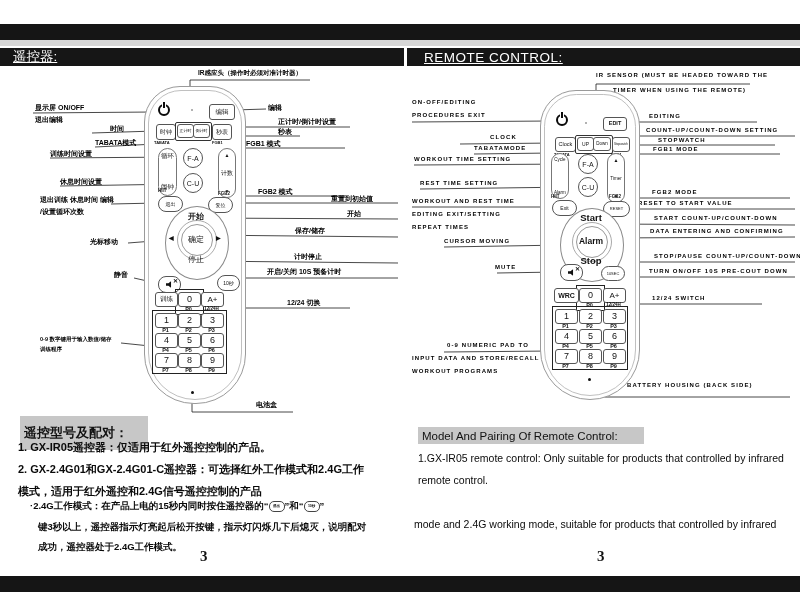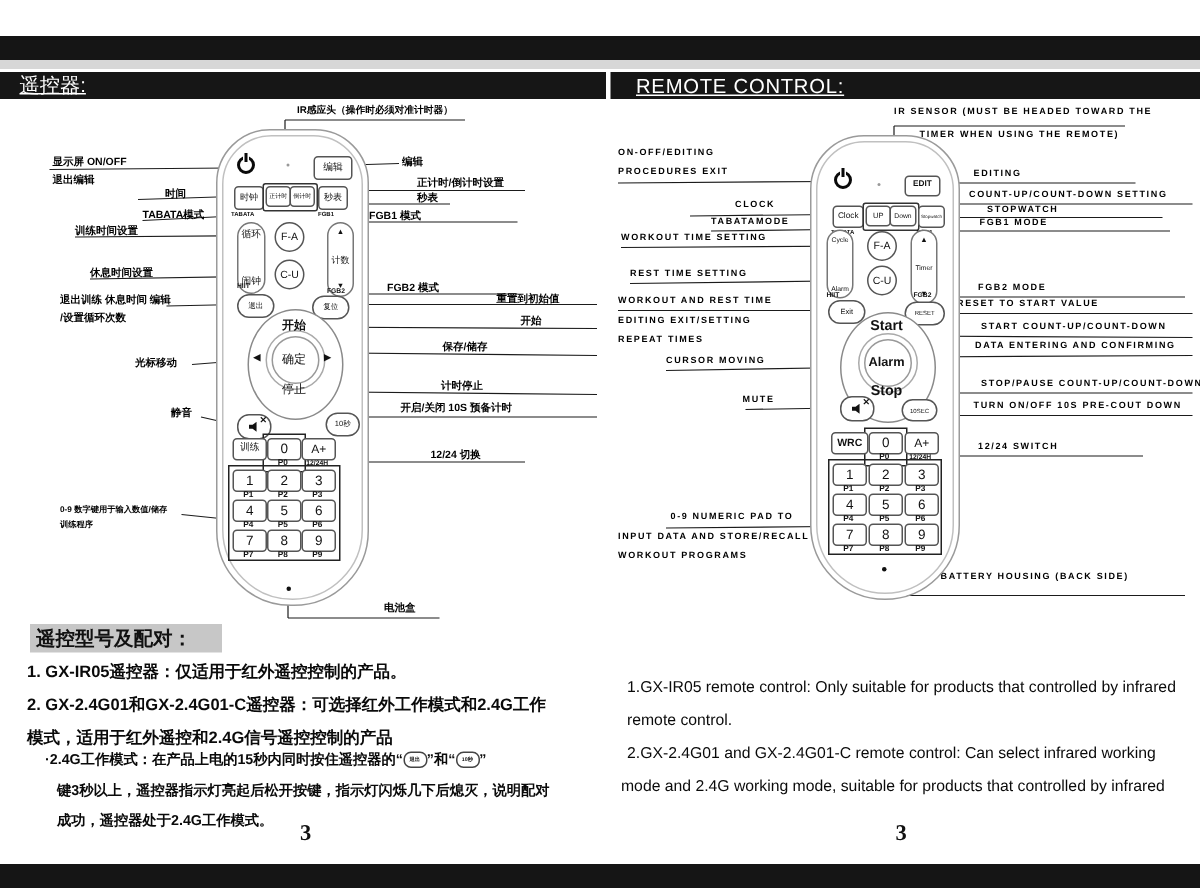--- a/index.html
+++ b/index.html
@@ -340,30 +340,32 @@
     <div class="btn" style="left:14px;top:258px;width:21px;height:13px;font-size:9px">7</div>
     <div class="btn" style="left:38px;top:258px;width:21px;height:13px;font-size:9px">8</div>
     <div class="btn" style="left:62px;top:258px;width:21px;height:13px;font-size:9px">9</div>
     <div class="ctr" style="left:14px;top:272px;width:21px;font-size:5.5px;font-weight:600">P7</div>
     <div class="ctr" style="left:38px;top:272px;width:21px;font-size:5.5px;font-weight:600">P8</div>
     <div class="ctr" style="left:62px;top:272px;width:21px;font-size:5.5px;font-weight:600">P9</div>
 
     <div class="dot" style="left:47px;top:287px;width:3px;height:3px"></div>
   </div>
 
-  <div class="gbox" style="left:20px;top:416px;width:124px;height:19px;padding-left:4px">
+  <div class="gbox" style="left:20px;top:416px;width:124px;height:34px;padding-left:4px">
     <span style="font-size:13px;font-weight:700">遥控型号及配对：</span>
   </div>
   <div class="cnbody" style="left:18px;top:440px">1. GX-IR05遥控器：仅适用于红外遥控控制的产品。</div>
   <div class="cnbody" style="left:18px;top:462px">2. GX-2.4G01和GX-2.4G01-C遥控器：可选择红外工作模式和2.4G工作</div>
   <div class="cnbody" style="left:18px;top:484px">模式，适用于红外遥控和2.4G信号遥控控制的产品</div>
   <div class="cnsmall" style="left:30px;top:500px"><span>·2.4G工作模式：在产品上电的15秒内同时按住遥控器的“</span><span class="inline-ic">退出</span><span>”和“</span><span class="inline-ic">10秒</span><span>”</span></div>
   <div class="cnsmall" style="left:38px;top:521px">键3秒以上，遥控器指示灯亮起后松开按键，指示灯闪烁几下后熄灭，说明配对</div>
   <div class="cnsmall" style="left:38px;top:541px">成功，遥控器处于2.4G工作模式。</div>
   <div class="pageno" style="left:200px;top:548px">3</div>
 
+  <div class="gbox" style="left:418px;top:427px;width:222px;height:17px;padding-left:4px">
+    <span style="font-size:11.5px">Model And Pairing Of Remote Control:</span>
+  </div>
   <div class="enbody" style="left:418px;top:452px">1.GX-IR05 remote control: Only suitable for products that controlled by infrared</div>
   <div class="enbody" style="left:418px;top:474px">remote control.</div>
-  <div class="enbody" style="left:418px;top:496px">2.GX-2.4G01 and GX-2.4G01-C remote control: Can select infrared working</div>
   <div class="enbody" style="left:414px;top:518px">mode and 2.4G working mode, suitable for products that controlled by infrared</div>
   <div class="pageno" style="left:597px;top:548px">3</div>
 
 </div>
 
 </body></html>

